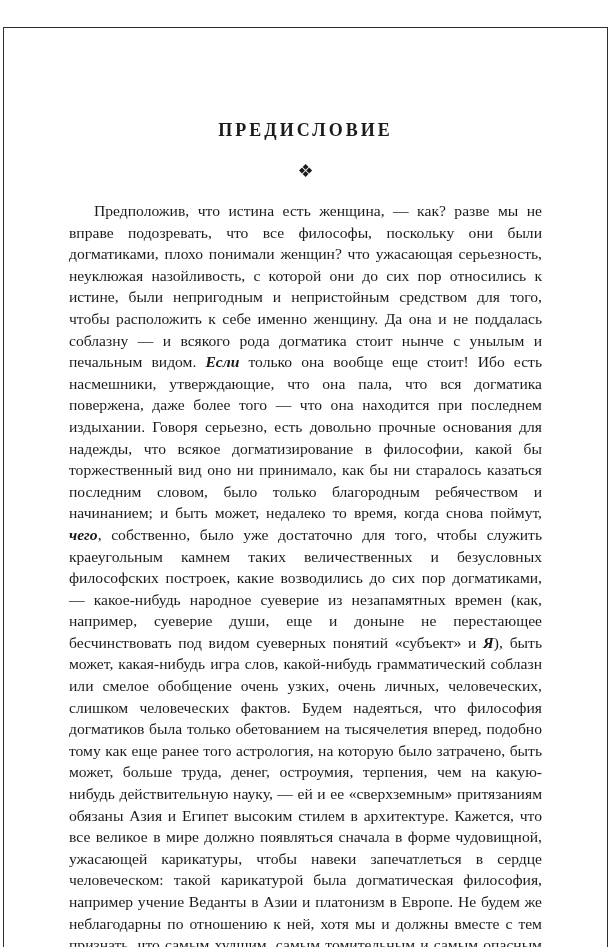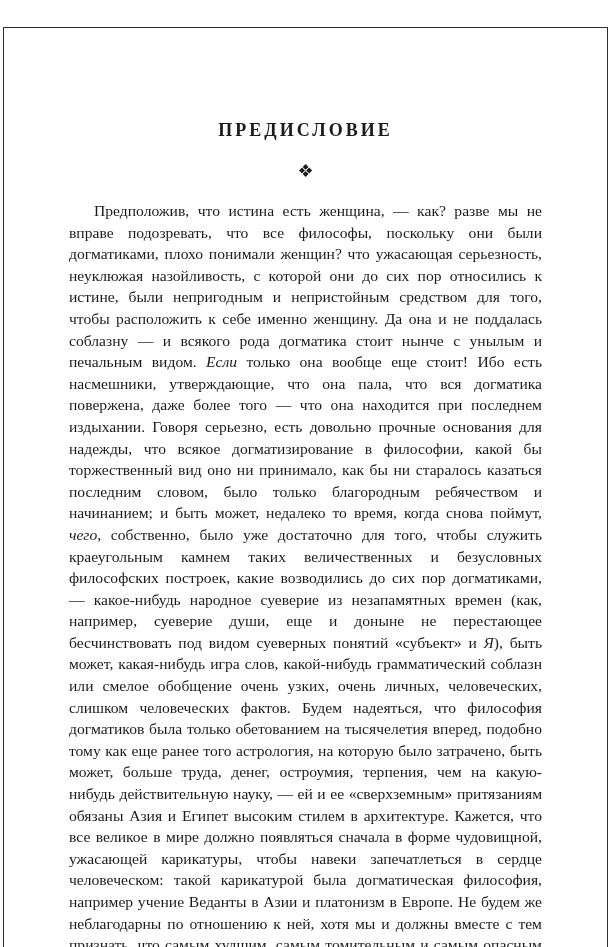--- a/index.html
+++ b/index.html
@@ -60,20 +60,21 @@
     width: 473px;
     margin: 0;
     font-size: 15.6px;
     line-height: 21.6px;
     text-align: justify;
     text-indent: 25px;
     color: #1b1b1b;
   }
   .body-text em {
     font-style: italic;
+    font-weight: bold;
   }
 </style>
 </head>
 <body>
 
 <div class="page">
   <div class="frame"></div>
   <h1 class="heading">ПРЕДИСЛОВИЕ</h1>
   <div class="ornament">❖</div>
   <p class="body-text"><span>Предположив, что истина есть женщина, — как? разве мы не вправе подозревать, что все философы, поскольку они были догматиками, плохо понимали женщин? что ужасающая серьезность, неуклюжая назойливость, с которой они до сих пор относились к истине, были непригодным и непристойным средством для того, чтобы расположить к себе именно женщину. Да она и не поддалась соблазну — и всякого рода догматика стоит нынче с унылым и печальным видом. </span><em>Если</em><span> только она вообще еще стоит! Ибо есть насмешники, утверждающие, что она пала, что вся догматика повержена, даже более того — что она находится при последнем издыхании. Говоря серьезно, есть довольно прочные основания для надежды, что всякое догматизирование в философии, какой бы торжественный вид оно ни принимало, как бы ни старалось казаться последним словом, было только благородным ребячеством и начинанием; и быть может, недалеко то время, когда снова поймут, </span><em>чего</em><span>, собственно, было уже достаточно для того, чтобы служить краеугольным камнем таких величественных и безусловных философских построек, какие возводились до сих пор догматиками, — какое-нибудь народное суеверие из незапамятных времен (как, например, суеверие души, еще и доныне не перестающее бесчинствовать под видом суеверных понятий «субъект» и </span><em>Я</em><span>), быть может, какая-нибудь игра слов, какой-нибудь грамматический соблазн или смелое обобщение очень узких, очень личных, человеческих, слишком человеческих фактов. Будем надеяться, что философия догматиков была только обетованием на тысячелетия вперед, подобно тому как еще ранее того астрология, на которую было затрачено, быть может, больше труда, денег, остроумия, терпения, чем на какую-нибудь действительную науку, — ей и ее «сверхземным» притязаниям обязаны Азия и Египет высоким стилем в архитектуре. Кажется, что все великое в мире должно появляться сначала в форме чудовищной, ужасающей карикатуры, чтобы навеки запечатлеться в сердце человеческом: такой карикатурой была догматическая философия, например учение Веданты в Азии и платонизм в Европе. Не будем же неблагодарны по отношению к ней, хотя мы и должны вместе с тем признать, что самым худшим, самым томительным и самым опасным из всех заблужде-</span></p>

